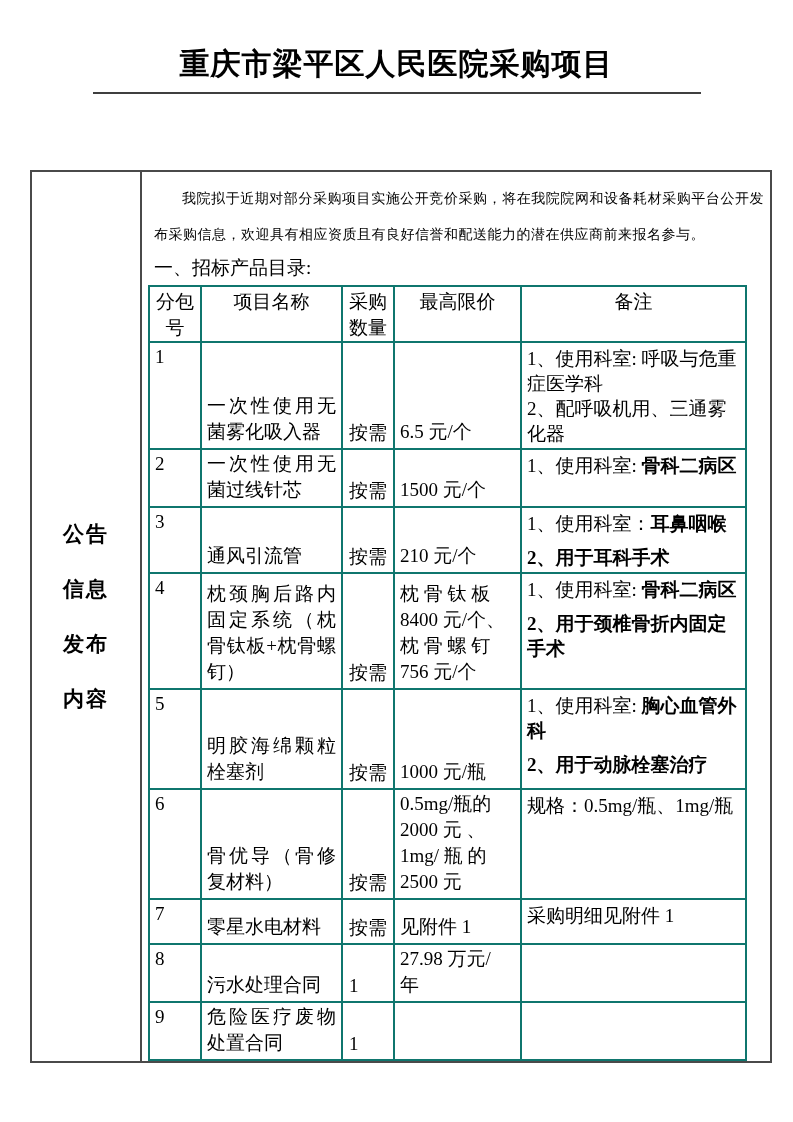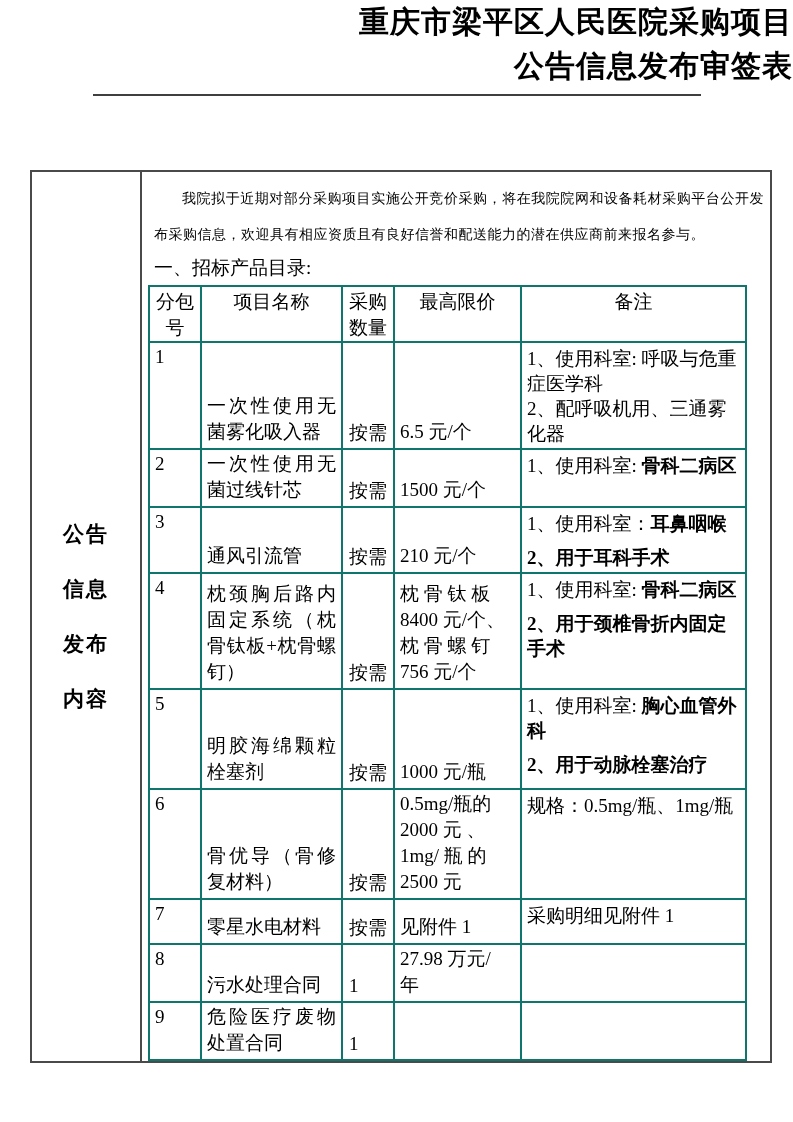--- a/index.html
+++ b/index.html
@@ -7,21 +7,21 @@
   body {
     width:793px; height:1122px;
     font-family:"Liberation Serif", serif;
     color:#000;
     position:relative;
     overflow:hidden;
   }
   .page { position:relative; width:793px; height:1122px; background:#fff; }
 
   
-  .title-block { text-align:right; }
+  .title-block { padding-top:42px; text-align:center; }
   .title-line {
     font-family:"Liberation Sans", sans-serif;
     font-weight:900;
     font-size:30px;
     line-height:44px;
     letter-spacing:1px;
     color:#000;
   }
   .title-rule {
     width:608px;
@@ -101,21 +101,20 @@
   td.c-remark p.spaced { margin-top:9px; }
   td.c-remark b { font-weight:bold; }
 </style>
 </head>
 <body>
 
 <div class="page">
 
   <div class="title-block">
     <div class="title-line">重庆市梁平区人民医院采购项目</div>
-    <div class="title-line">公告信息发布审签表</div>
     <div class="title-rule"></div>
   </div>
 
   <table class="outer">
     <tbody>
       <tr>
         <td class="label-cell">
           <div class="label-stack">
             <div class="label-item">公告</div>
             <div class="label-item">信息</div>

